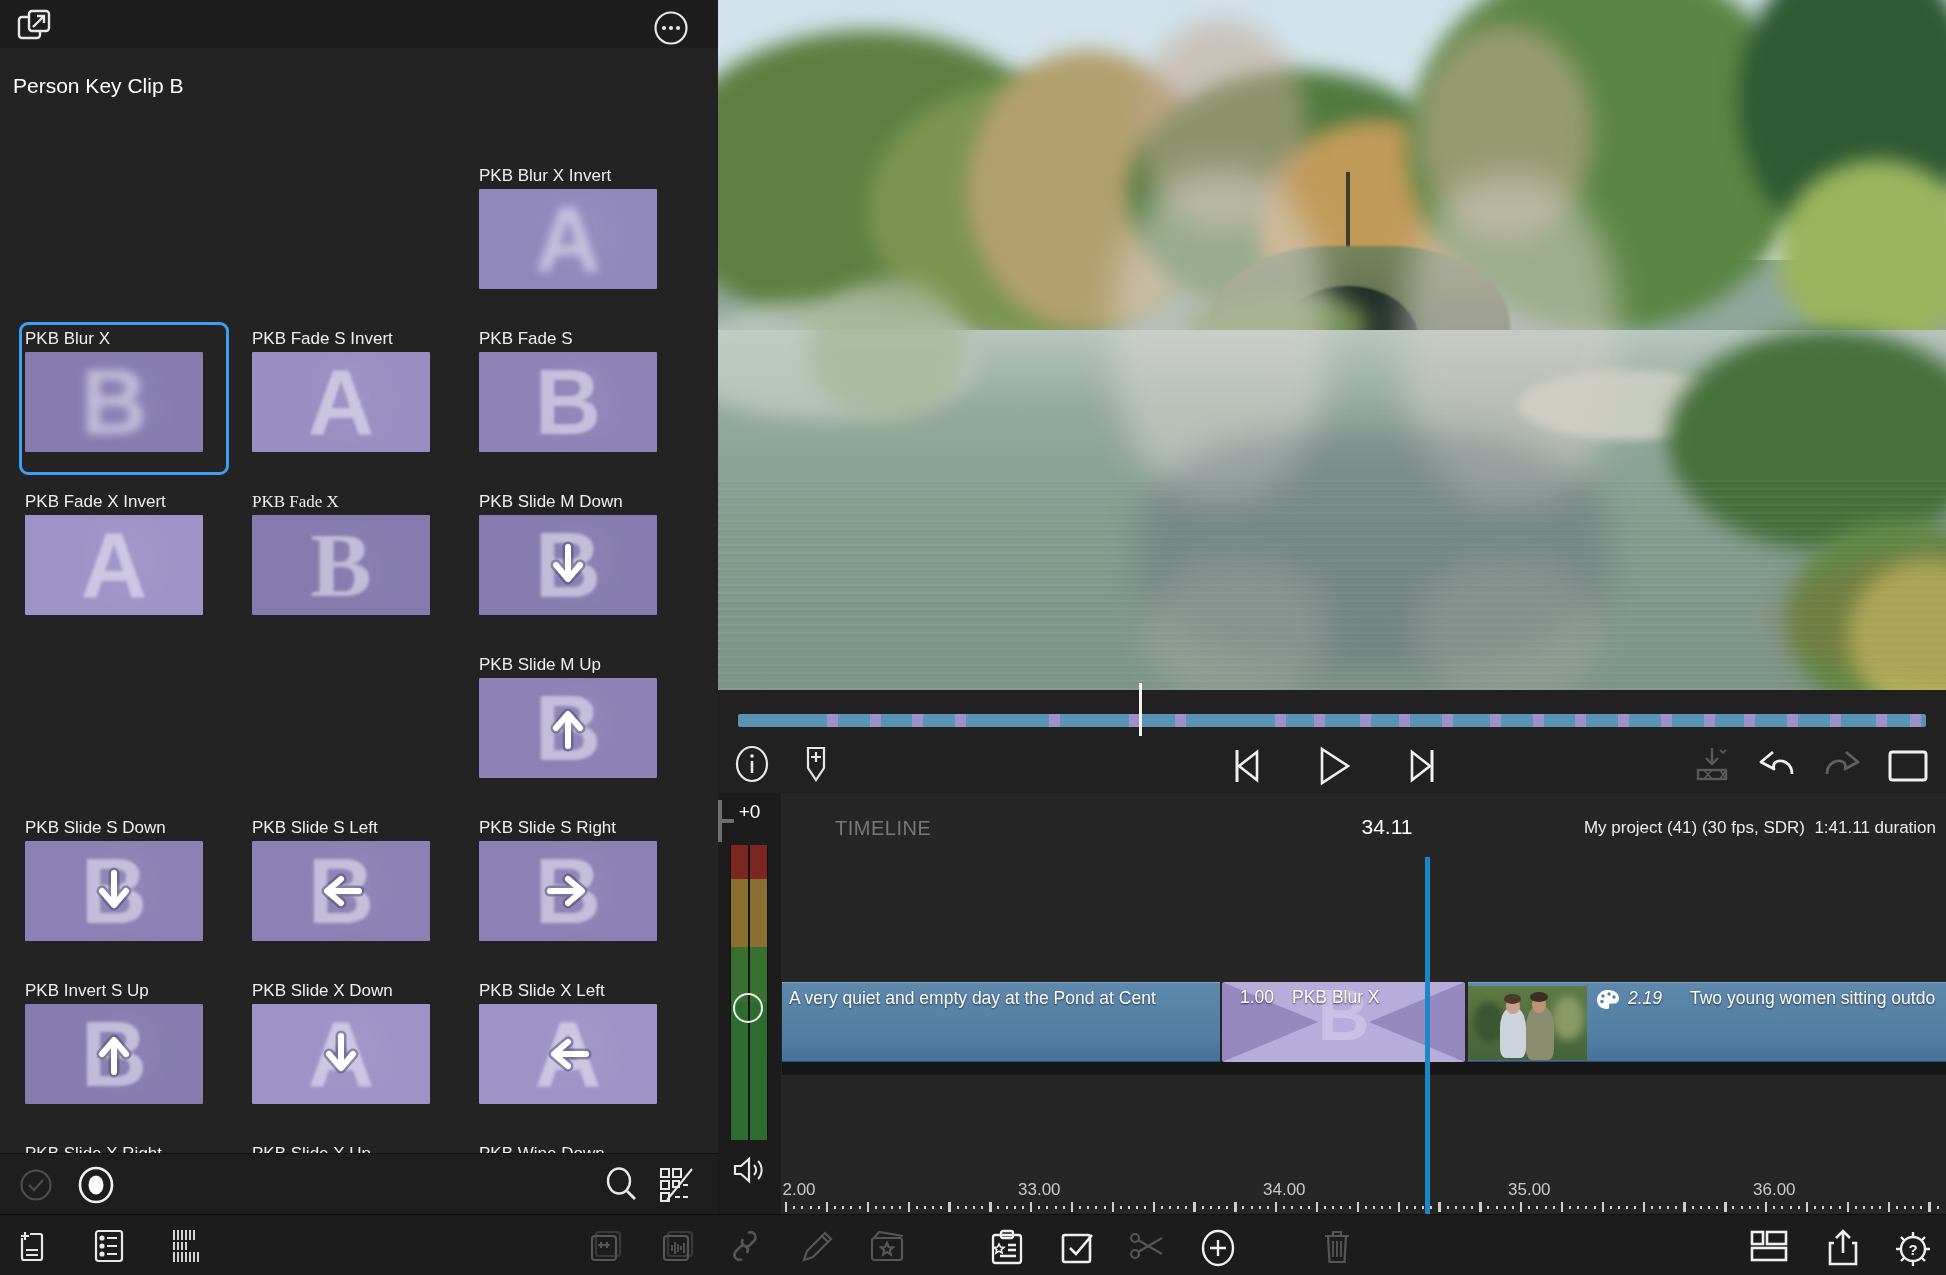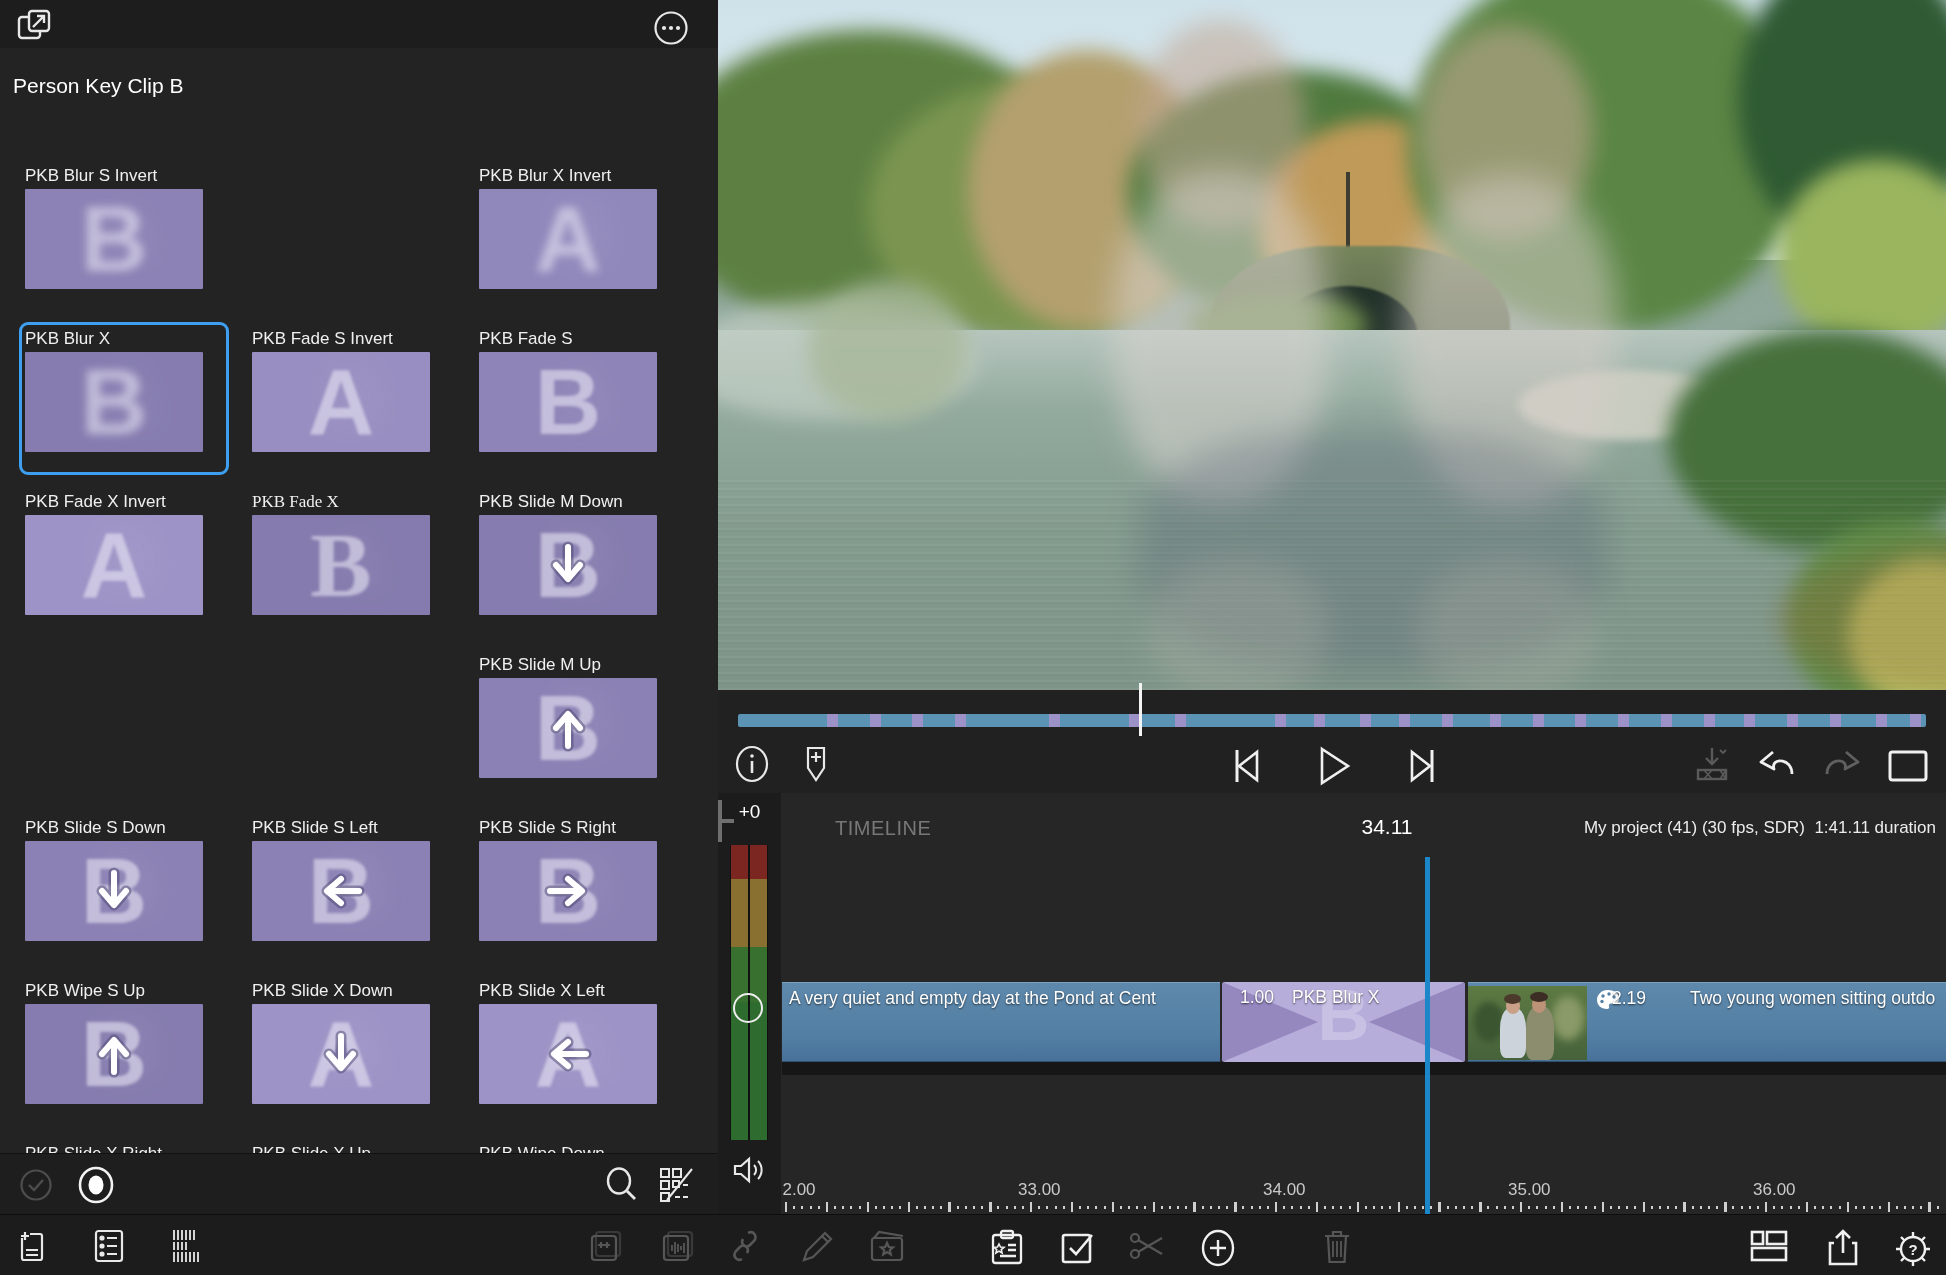--- a/index.html
+++ b/index.html
@@ -120,27 +120,20 @@
             <circle cx="19" cy="19" r="15.5" fill="none" stroke="#e8e8e8" stroke-width="2.2"></circle>
         <circle cx="12" cy="19" r="2.1" fill="#e8e8e8"></circle>
             <circle cx="19" cy="19" r="2.1" fill="#e8e8e8"></circle>
             <circle cx="26" cy="19" r="2.1" fill="#e8e8e8"></circle>
           </svg>
       </div>
     </div>
     <div class="library">
       <div class="section-title">Person Key Clip B</div>
       <div class="tgrid">
-          <div class="titem" style="left: 25px; top: 0px;">
-            <div class="tlabel">PKB Blur S Invert</div>
-            <div class="tthumb" style="background:#8c82b5;">
-              <div class="ghost blurred">A</div>
-              <div class="letter blurred">B</div>
-            </div>
-          </div>
           <div class="titem" style="left: 479px; top: 0px;">
             <div class="tlabel">PKB Blur X Invert</div>
             <div class="tthumb" style="background:#9088bb;">
               <div class="ghost blurred">B</div>
               <div class="letter blurred">A</div>
             </div>
           </div>
           <div class="titem" style="left: 25px; top: 163px;">
             <div class="sel-ring"></div>
             <div class="tlabel">PKB Blur X</div>
@@ -236,21 +229,21 @@
               <div class="letter soft">B</div>
               <span class="arrow">
                 <svg width="52" height="40" viewBox="0 0 52 40" style="transform:rotate(0deg);">
                   <path d="M8 20 h30 M26 8 l14 12 -14 12" fill="none" stroke="#4a4470" stroke-width="11" stroke-linecap="round" stroke-linejoin="round" opacity=".5"></path>
                   <path d="M8 20 h30 M26 8 l14 12 -14 12" fill="none" stroke="#fff" stroke-width="6" stroke-linecap="round" stroke-linejoin="round"></path>
                 </svg>
               </span>
             </div>
           </div>
           <div class="titem" style="left: 25px; top: 815px;">
-            <div class="tlabel">PKB Wipe S Up</div>
+            <div class="tlabel">PKB Invert S Up</div>
             <div class="tthumb" style="background:#867caf;">
               <div class="ghost soft">B</div>
               <div class="letter soft">B</div>
               <span class="arrow">
                 <svg width="52" height="40" viewBox="0 0 52 40" style="transform:rotate(270deg);">
                   <path d="M8 20 h30 M26 8 l14 12 -14 12" fill="none" stroke="#4a4470" stroke-width="11" stroke-linecap="round" stroke-linejoin="round" opacity=".5"></path>
                   <path d="M8 20 h30 M26 8 l14 12 -14 12" fill="none" stroke="#fff" stroke-width="6" stroke-linecap="round" stroke-linejoin="round"></path>
                 </svg>
               </span>
             </div>
@@ -515,21 +508,21 @@
             </div>
             <span style="position:absolute;left:128px;top:6px;">
               <svg width="24" height="22" viewBox="0 0 24 22">
                   <path d="M12 1 C5 1 1 6 1 11 c0 5 4 9 10 9 2 0 2.5-1.4 2-2.6 -.6-1.5 .2-2.9 2-2.9 l3 0 c2.6 0 5-2 5-5 C23 4.5 18.5 1 12 1 Z" fill="#fff"></path>
               <circle cx="7" cy="7" r="1.7" fill="#527ea3"></circle>
                   <circle cx="13" cy="5" r="1.7" fill="#527ea3"></circle>
                   <circle cx="18" cy="8" r="1.7" fill="#527ea3"></circle>
                   <circle cx="6" cy="12.5" r="1.7" fill="#527ea3"></circle>
                 </svg>
             </span>
-            <div class="clip-text" style="left:144px;">2.19</div>
+            <div class="clip-text" style="left:160px;font-style:italic;">2.19</div>
             <div class="clip-text" style="left:222px;">Two young women sitting outdo</div>
           </div>
         </div>
         <div class="gutter"></div>
         <div class="ruler">
             <div class="rlabel" style="left: -9px;">32.00</div>
             <div class="rlabel" style="left: 236px;">33.00</div>
             <div class="rlabel" style="left: 481px;">34.00</div>
             <div class="rlabel" style="left: 726px;">35.00</div>
             <div class="rlabel" style="left: 971px;">36.00</div>

